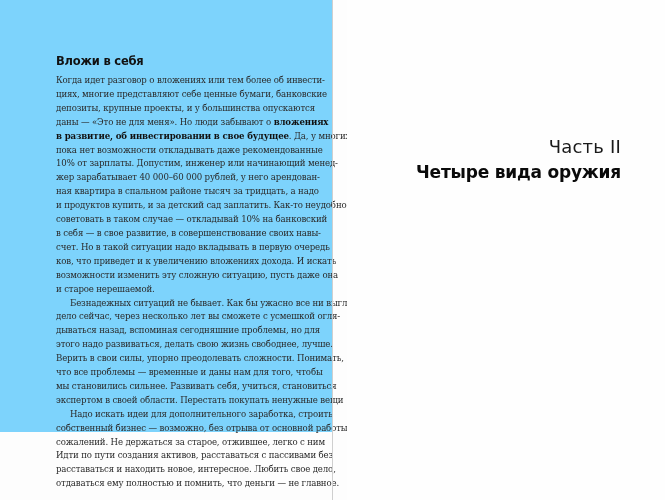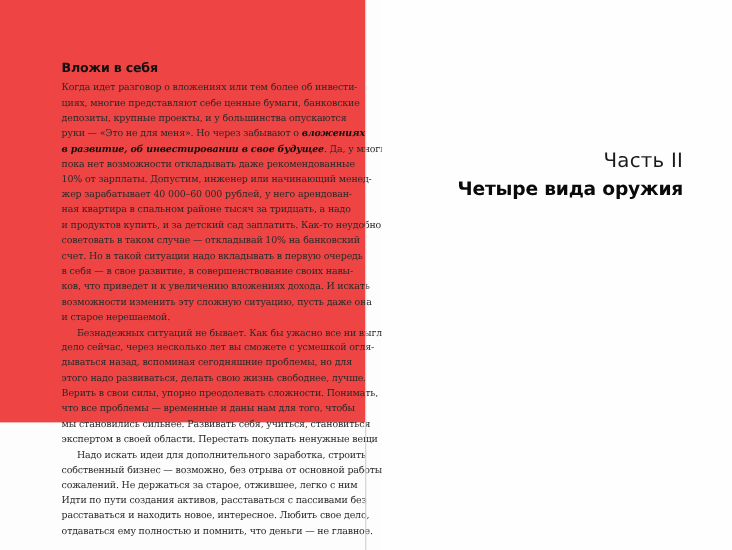--- a/index.html
+++ b/index.html
@@ -1,34 +1,34 @@
 <!DOCTYPE html>
 <html><head>
 <meta charset="utf-8">
 <style>
   html, body { margin: 0; padding: 0; }
   body { width: 665px; height: 500px; background: #ffffff; position: relative; overflow: hidden; }
   .spread { position: absolute; left: 0; top: 0; width: 665px; height: 500px; background: #fdfdfd; }
-  .page-left { position: absolute; left: 0; top: 0; width: 332px; height: 384px; background: #ef4444; }
+  .page-left { position: absolute; left: 0; top: 0; width: 332px; height: 432px; background: #7dd3fc; }
   .page-right { position: absolute; left: 347px; top: 0; width: 332px; height: 500px; background: #fefefe; }
   .gutter { position: absolute; left: 332px; top: 0; width: 1px; height: 500px; background: #cfcfcf; }
   .heading {
     position: absolute; left: 56px; top: 54px;
     font-family: "DejaVu Sans", sans-serif; font-weight: bold;
     font-size: 11.5px; color: #111; letter-spacing: -0.2px;
   }
   .body-text {
     position: absolute; left: 56px; top: 74px; width: 236px;
     font-family: "DejaVu Serif", serif; font-size: 8.6px; line-height: 13.9px;
     color: #2a2a2a; text-align: justify; letter-spacing: -0.15px;
   }
   .body-text .line { display: block; text-align: justify; text-align-last: justify; white-space: nowrap; overflow: visible; }
   .body-text .line.last { text-align-last: left; }
   .body-text .line.indent-line { padding-left: 14px; }
-  .body-text b { font-weight: bold; color: #111; font-style: italic; }
+  .body-text b { font-weight: bold; color: #111; }
   .part-label {
     position: absolute; right: 58px; top: 136px;
     font-family: "DejaVu Sans", sans-serif; font-weight: normal; font-size: 18px;
     color: #1a1a1a; letter-spacing: 0.2px; text-align: right;
   }
   .part-title {
     position: absolute; right: 58px; top: 162px;
     font-family: "DejaVu Sans", sans-serif; font-weight: bold; font-size: 17px;
     color: #0a0a0a; letter-spacing: -0.2px;
   }
@@ -36,30 +36,30 @@
 </head>
 <body>
 
 <div class="spread">
   <div class="page-left">
     <div class="heading">Вложи в себя</div>
     <div class="body-text">
       <span class="line">Когда идет разговор о вложениях или тем более об инвести-</span>
       <span class="line">циях, многие представляют себе ценные бумаги, банковские</span>
       <span class="line">депозиты, крупные проекты, и у большинства опускаются</span>
-      <span class="line"><span>руки — «Это не для меня». Но через забывают о </span><b>вложениях</b></span>
+      <span class="line"><span>даны — «Это не для меня». Но люди забывают о </span><b>вложениях</b></span>
       <span class="line"><b>в развитие, об инвестировании в свое будущее</b><span>. Да, у многих</span></span>
       <span class="line">пока нет возможности откладывать даже рекомендованные</span>
       <span class="line">10% от зарплаты. Допустим, инженер или начинающий менед-</span>
       <span class="line">жер зарабатывает 40 000–60 000 рублей, у него арендован-</span>
       <span class="line">ная квартира в спальном районе тысяч за тридцать, а надо</span>
       <span class="line">и продуктов купить, и за детский сад заплатить. Как-то неудобно</span>
       <span class="line">советовать в таком случае — откладывай 10% на банковский</span>
+      <span class="line">в себя — в свое развитие, в совершенствование своих навы-</span>
       <span class="line">счет. Но в такой ситуации надо вкладывать в первую очередь</span>
-      <span class="line">в себя — в свое развитие, в совершенствование своих навы-</span>
       <span class="line">ков, что приведет и к увеличению вложениях дохода. И искать</span>
       <span class="line">возможности изменить эту сложную ситуацию, пусть даже она</span>
       <span class="line last">и старое нерешаемой.</span>
       <span class="line indent-line">Безнадежных ситуаций не бывает. Как бы ужасно все ни выгля-</span>
       <span class="line">дело сейчас, через несколько лет вы сможете с усмешкой огля-</span>
       <span class="line">дываться назад, вспоминая сегодняшние проблемы, но для</span>
       <span class="line">этого надо развиваться, делать свою жизнь свободнее, лучше.</span>
       <span class="line">Верить в свои силы, упорно преодолевать сложности. Понимать,</span>
       <span class="line">что все проблемы — временные и даны нам для того, чтобы</span>
       <span class="line">мы становились сильнее. Развивать себя, учиться, становиться</span>

